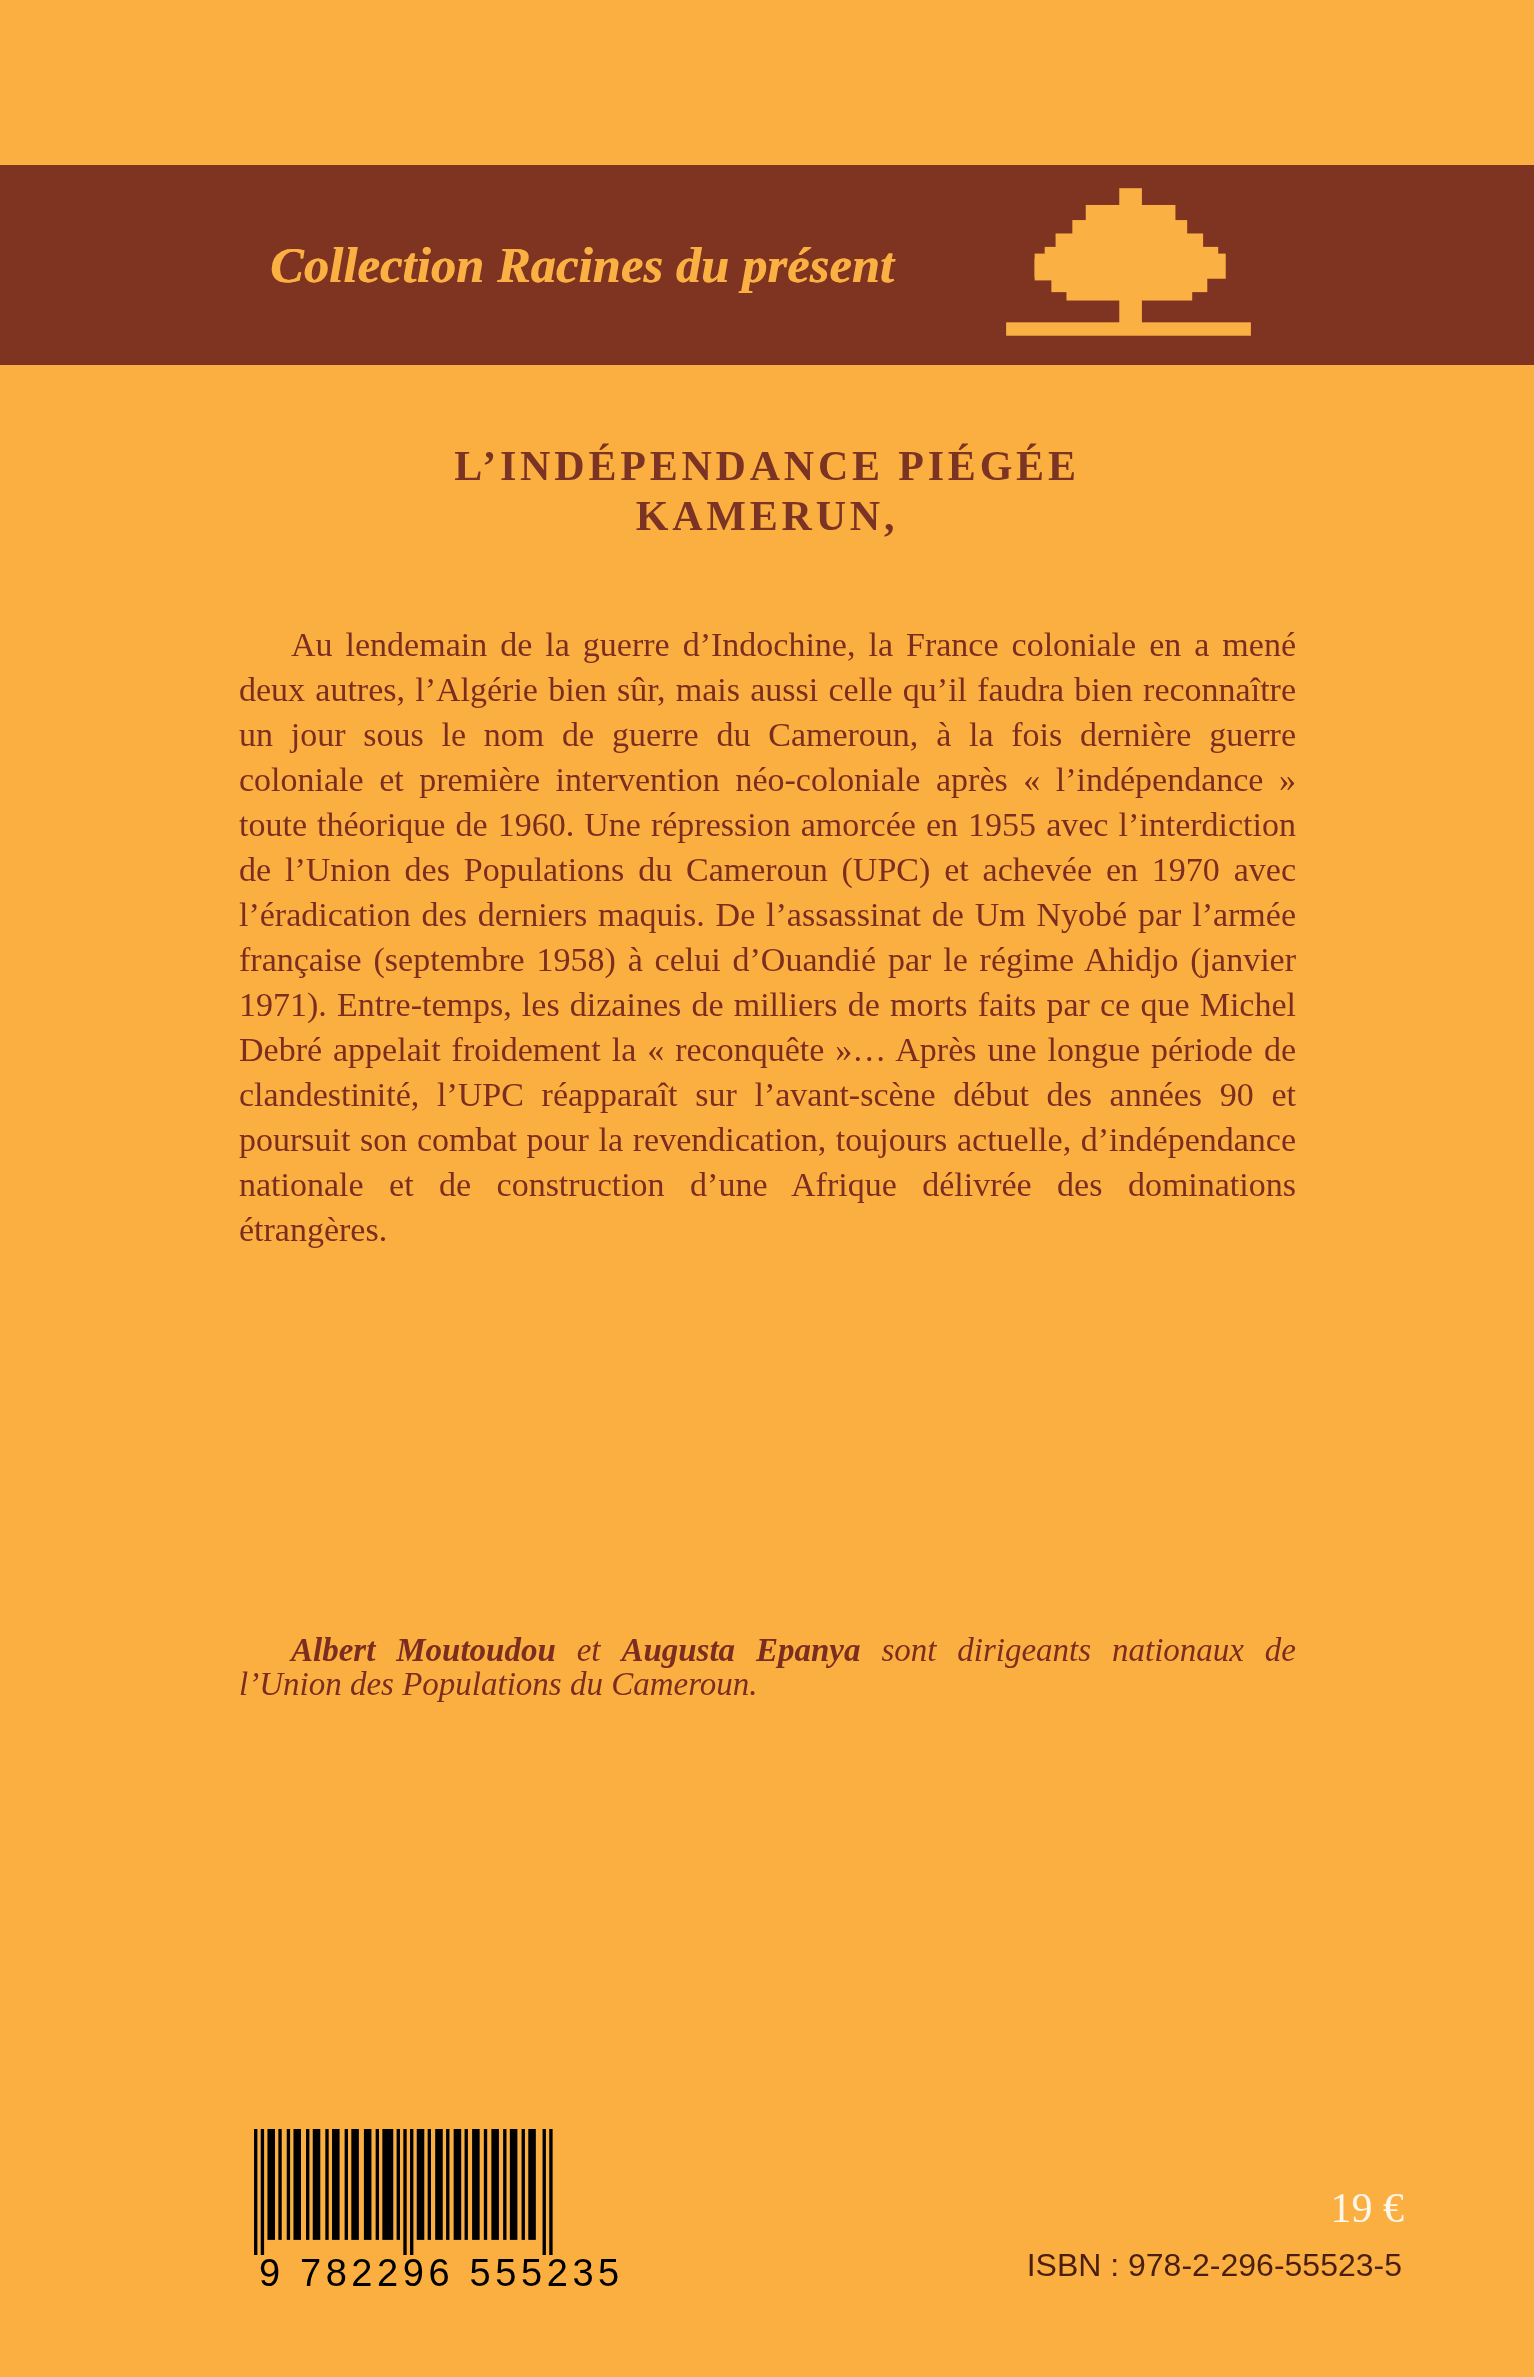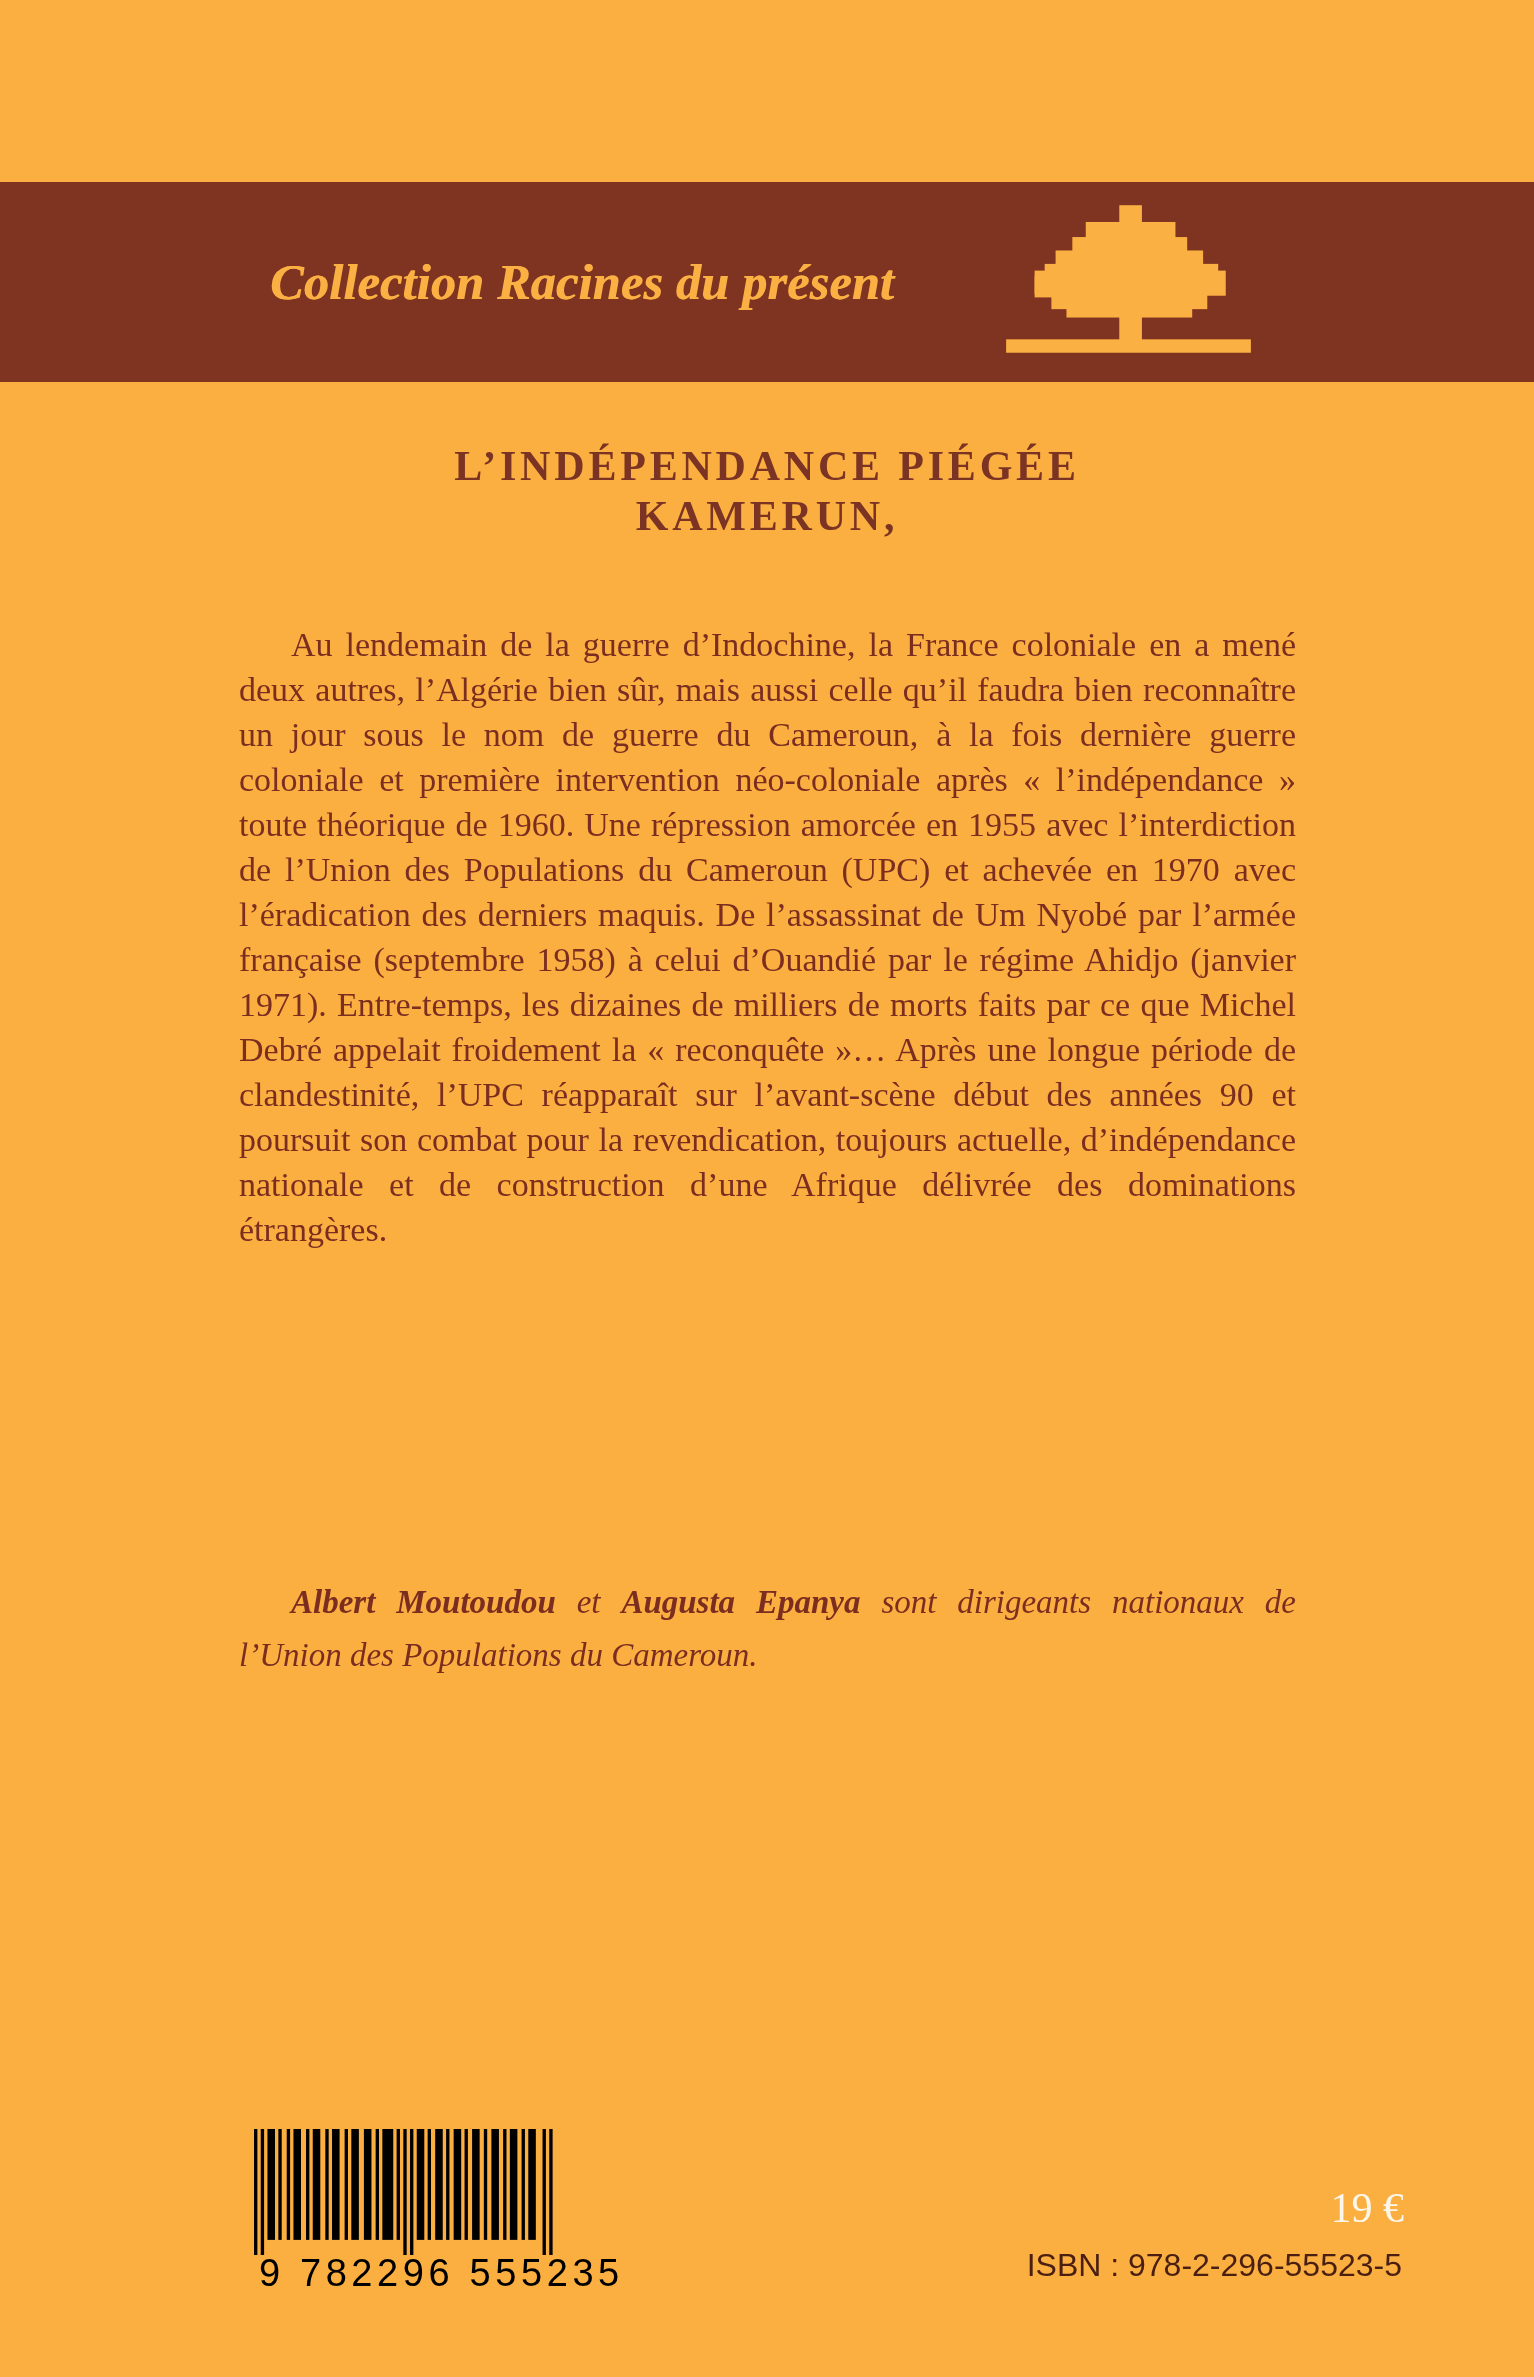--- a/index.html
+++ b/index.html
@@ -12,21 +12,21 @@
     background: #fbaf41;
     font-family: "Liberation Serif", serif;
     position: relative;
     overflow: hidden;
   }
 
   
   .collection-band {
     position: absolute;
     left: 0;
-    top: 182px;
+    top: 165px;
     width: 1534px;
     height: 200px;
     background: #7f3321;
     display: flex;
     align-items: center;
   }
   .collection-title {
     color: #fbb043;
     font-family: "Liberation Serif", serif;
     font-style: italic;
@@ -76,26 +76,26 @@
     line-height: 45px;
     text-align: justify;
     text-justify: inter-word;
     text-indent: 52px;
   }
 
   
   .bios {
     position: absolute;
     left: 239px;
-    top: 1576px;
+    top: 1633px;
     width: 1057px;
     color: #7b2d20;
     font-family: "Liberation Serif", serif;
     font-size: 33px;
-    line-height: 53px;
+    line-height: 34px;
     font-style: italic;
     text-align: justify;
     text-justify: inter-word;
   }
   .bios p {
     margin: 0;
     text-indent: 52px;
   }
   .bios b {
     font-weight: bold;

